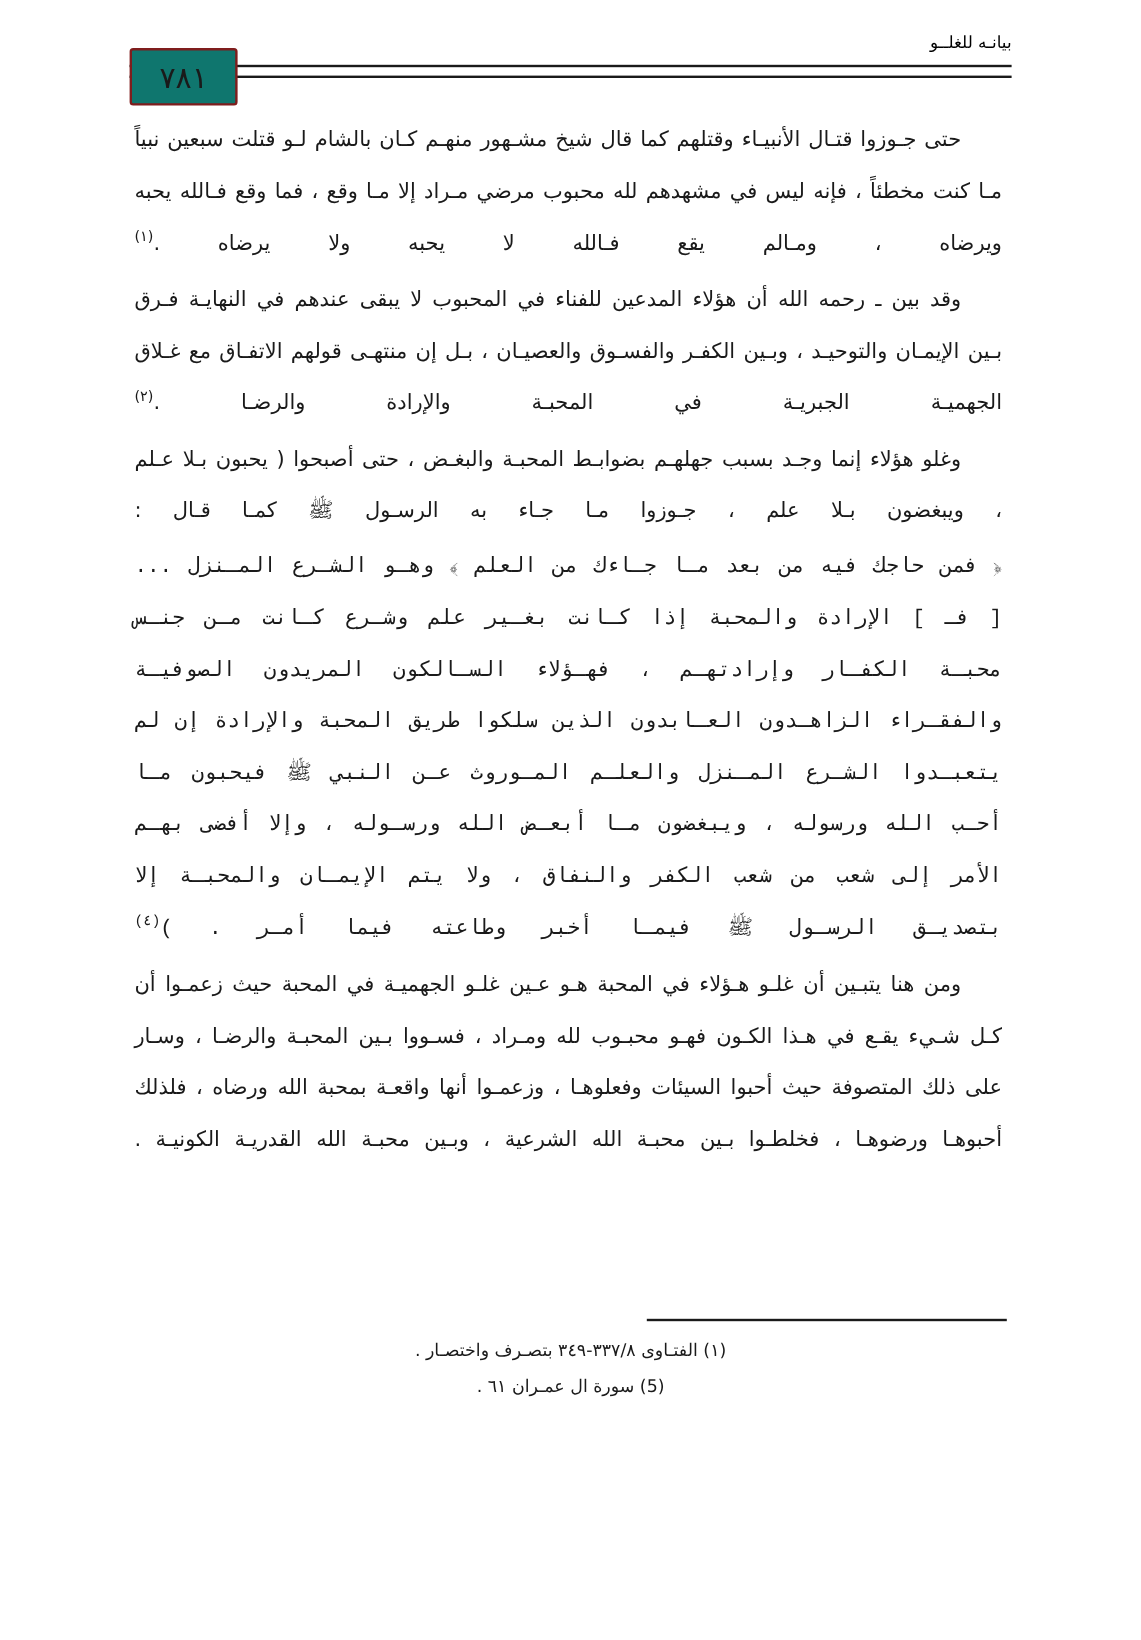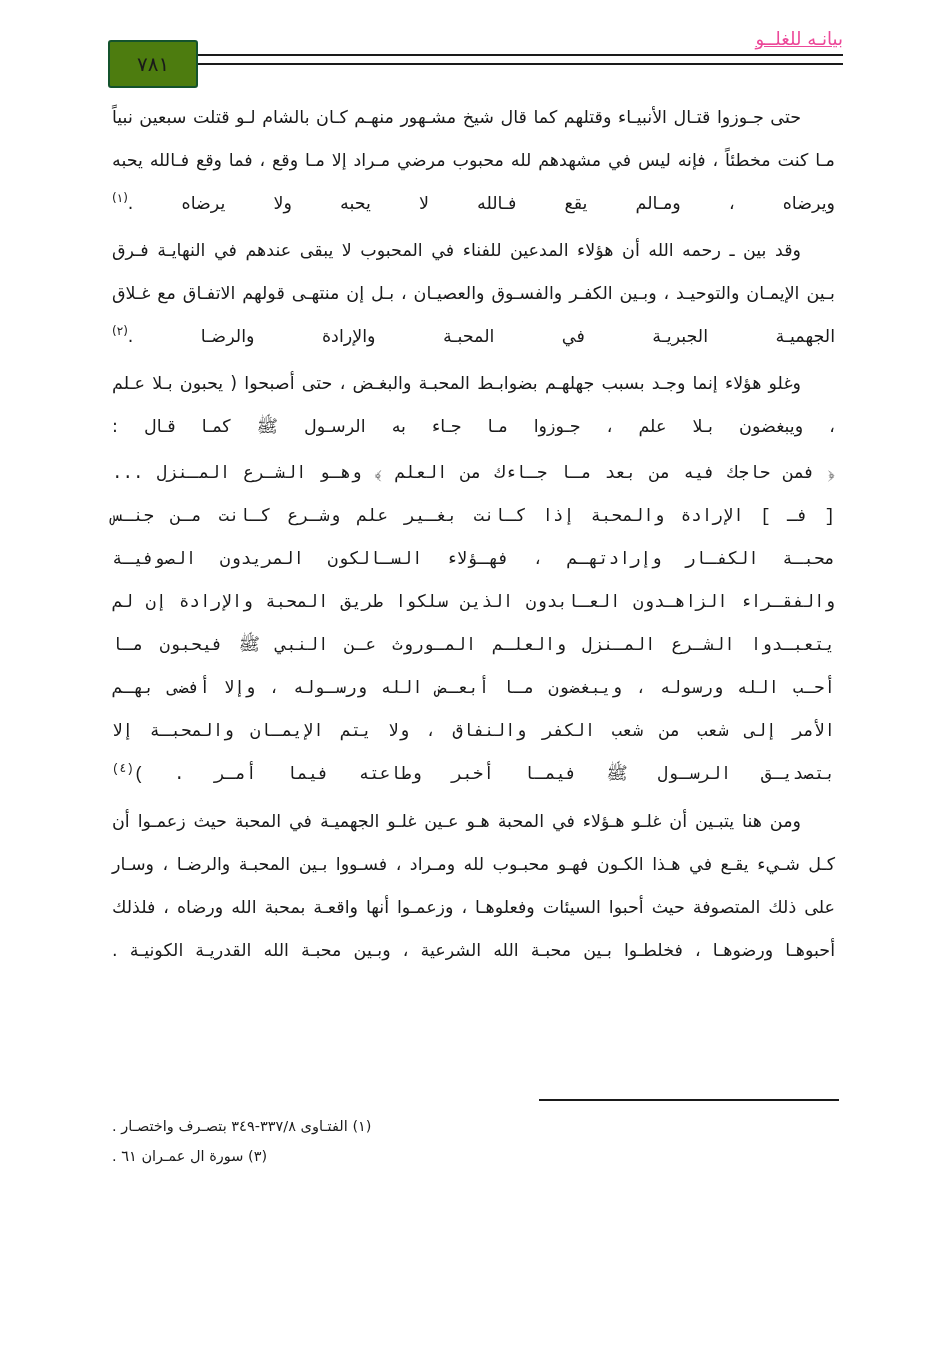--- a/index.html
+++ b/index.html
@@ -26,25 +26,24 @@
     position: absolute;
     top: 28px;
     right: 108px;
     left: 108px;
     height: 60px;
   }
   .running-title {
     position: absolute;
     top: 0;
     right: 0;
-    font-size: 18px;
-    color: #ec4899;
+    font-size: 14px;
+    color: #000000;
     letter-spacing: 0;
     white-space: nowrap;
-    text-decoration: underline;
   }
   .header-rules {
     position: absolute;
     top: 26px;
     right: 0;
     left: 0;
     height: 16px;
   }
   .header-rules .rule {
     position: absolute;
@@ -55,27 +54,27 @@
   }
   .header-rules .rule.top { top: 0; }
   .header-rules .rule.bottom { top: 9px; }
 
   .page-number-box {
     position: absolute;
     top: 12px;
     right: -6px;
     min-width: 86px;
     height: 44px;
-    border: 2px solid #14532d;
+    border: 2px solid #7f1d1d;
     border-radius: 3px;
-    background: #4d7c0f;
+    background: #0f766e;
     display: flex;
     align-items: center;
     justify-content: center;
-    font-size: 20px;
+    font-size: 25px;
     letter-spacing: 1px;
     z-index: 3;
   }
   
   .page-number-wrap {
     position: absolute;
     top: 40px;
     left: 108px;
     z-index: 4;
   }
@@ -120,21 +119,21 @@
   .fn-rule {
     width: 300px;
     height: 1.6px;
     background: #1a1a1a;
     margin: 0 0 10px auto;
   }
   .fn {
     font-size: 14.5px;
     line-height: 30px;
     margin: 0;
-    text-align: left;
+    text-align: center;
     letter-spacing: 0.5px;
   }
 </style>
 </head>
 <body>
 
 <div class="page">
 
   <div class="header">
     <div class="running-title">بيانـه للغلــو</div>
@@ -158,16 +157,16 @@
 
     <p class="para noindent quran"><span>﴿ فمن حاجك فيه من بعد مـا جـاءك من العلم ﴾ وهـو الشـرع المـنزل ... [ فـ ] الإرادة والمحبة إذا كـانت بغـير علم وشـرع كـانت مـن جنـس محبـة الكفـار وإرادتهـم ، فهـؤلاء السـالكون المريدون الصوفيـة والفقـراء الزاهـدون العـابدون الذين سلكوا طريق المحبة والإرادة إن لم يتعبـدوا  الشـرع المـنزل والعلـم المـوروث عـن النبي ﷺ فيحبون مـا أحـب الله ورسوله ، ويبغضون مـا أبعـض الله ورسـوله ، وإلا أفضى بهـم الأمر إلى شعب من شعب الكفر والنفاق ، ولا يتم الإيمـان والمحبـة إلا بتصديـق الرسـول ﷺ فيمـا أخبر وطاعته فيما أمـر . )</span><span class="sup">(٤)</span></p>
 
     <p class="para"><span>ومن هنا يتبـين أن غلـو هـؤلاء في المحبة هـو عـين غلـو الجهميـة في المحبة حيث زعمـوا أن كـل شـيء يقـع في هـذا الكـون فهـو محبـوب لله ومـراد ، فسـووا بـين المحبـة والرضـا ، وسـار على ذلك المتصوفة حيث أحبوا السيئات وفعلوهـا ، وزعمـوا أنها واقعـة بمحبة الله ورضاه ، فلذلك أحبوهـا ورضوهـا ، فخلطـوا بـين محبـة الله الشرعية ، وبـين محبـة الله القدريـة الكونيـة .</span></p>
 
   </div>
 
   <div class="footnotes">
     <div class="fn-rule"></div>
     <p class="fn">(١) الفتـاوى ٣٣٧/٨-٣٤٩ بتصـرف واختصـار .</p>
-    <p class="fn">(٣) سورة ال عمـران  ٦١ .</p>
+    <p class="fn">(5) سورة ال عمـران  ٦١ .</p>
   </div>
 
 </div>
 
 </body></html>

